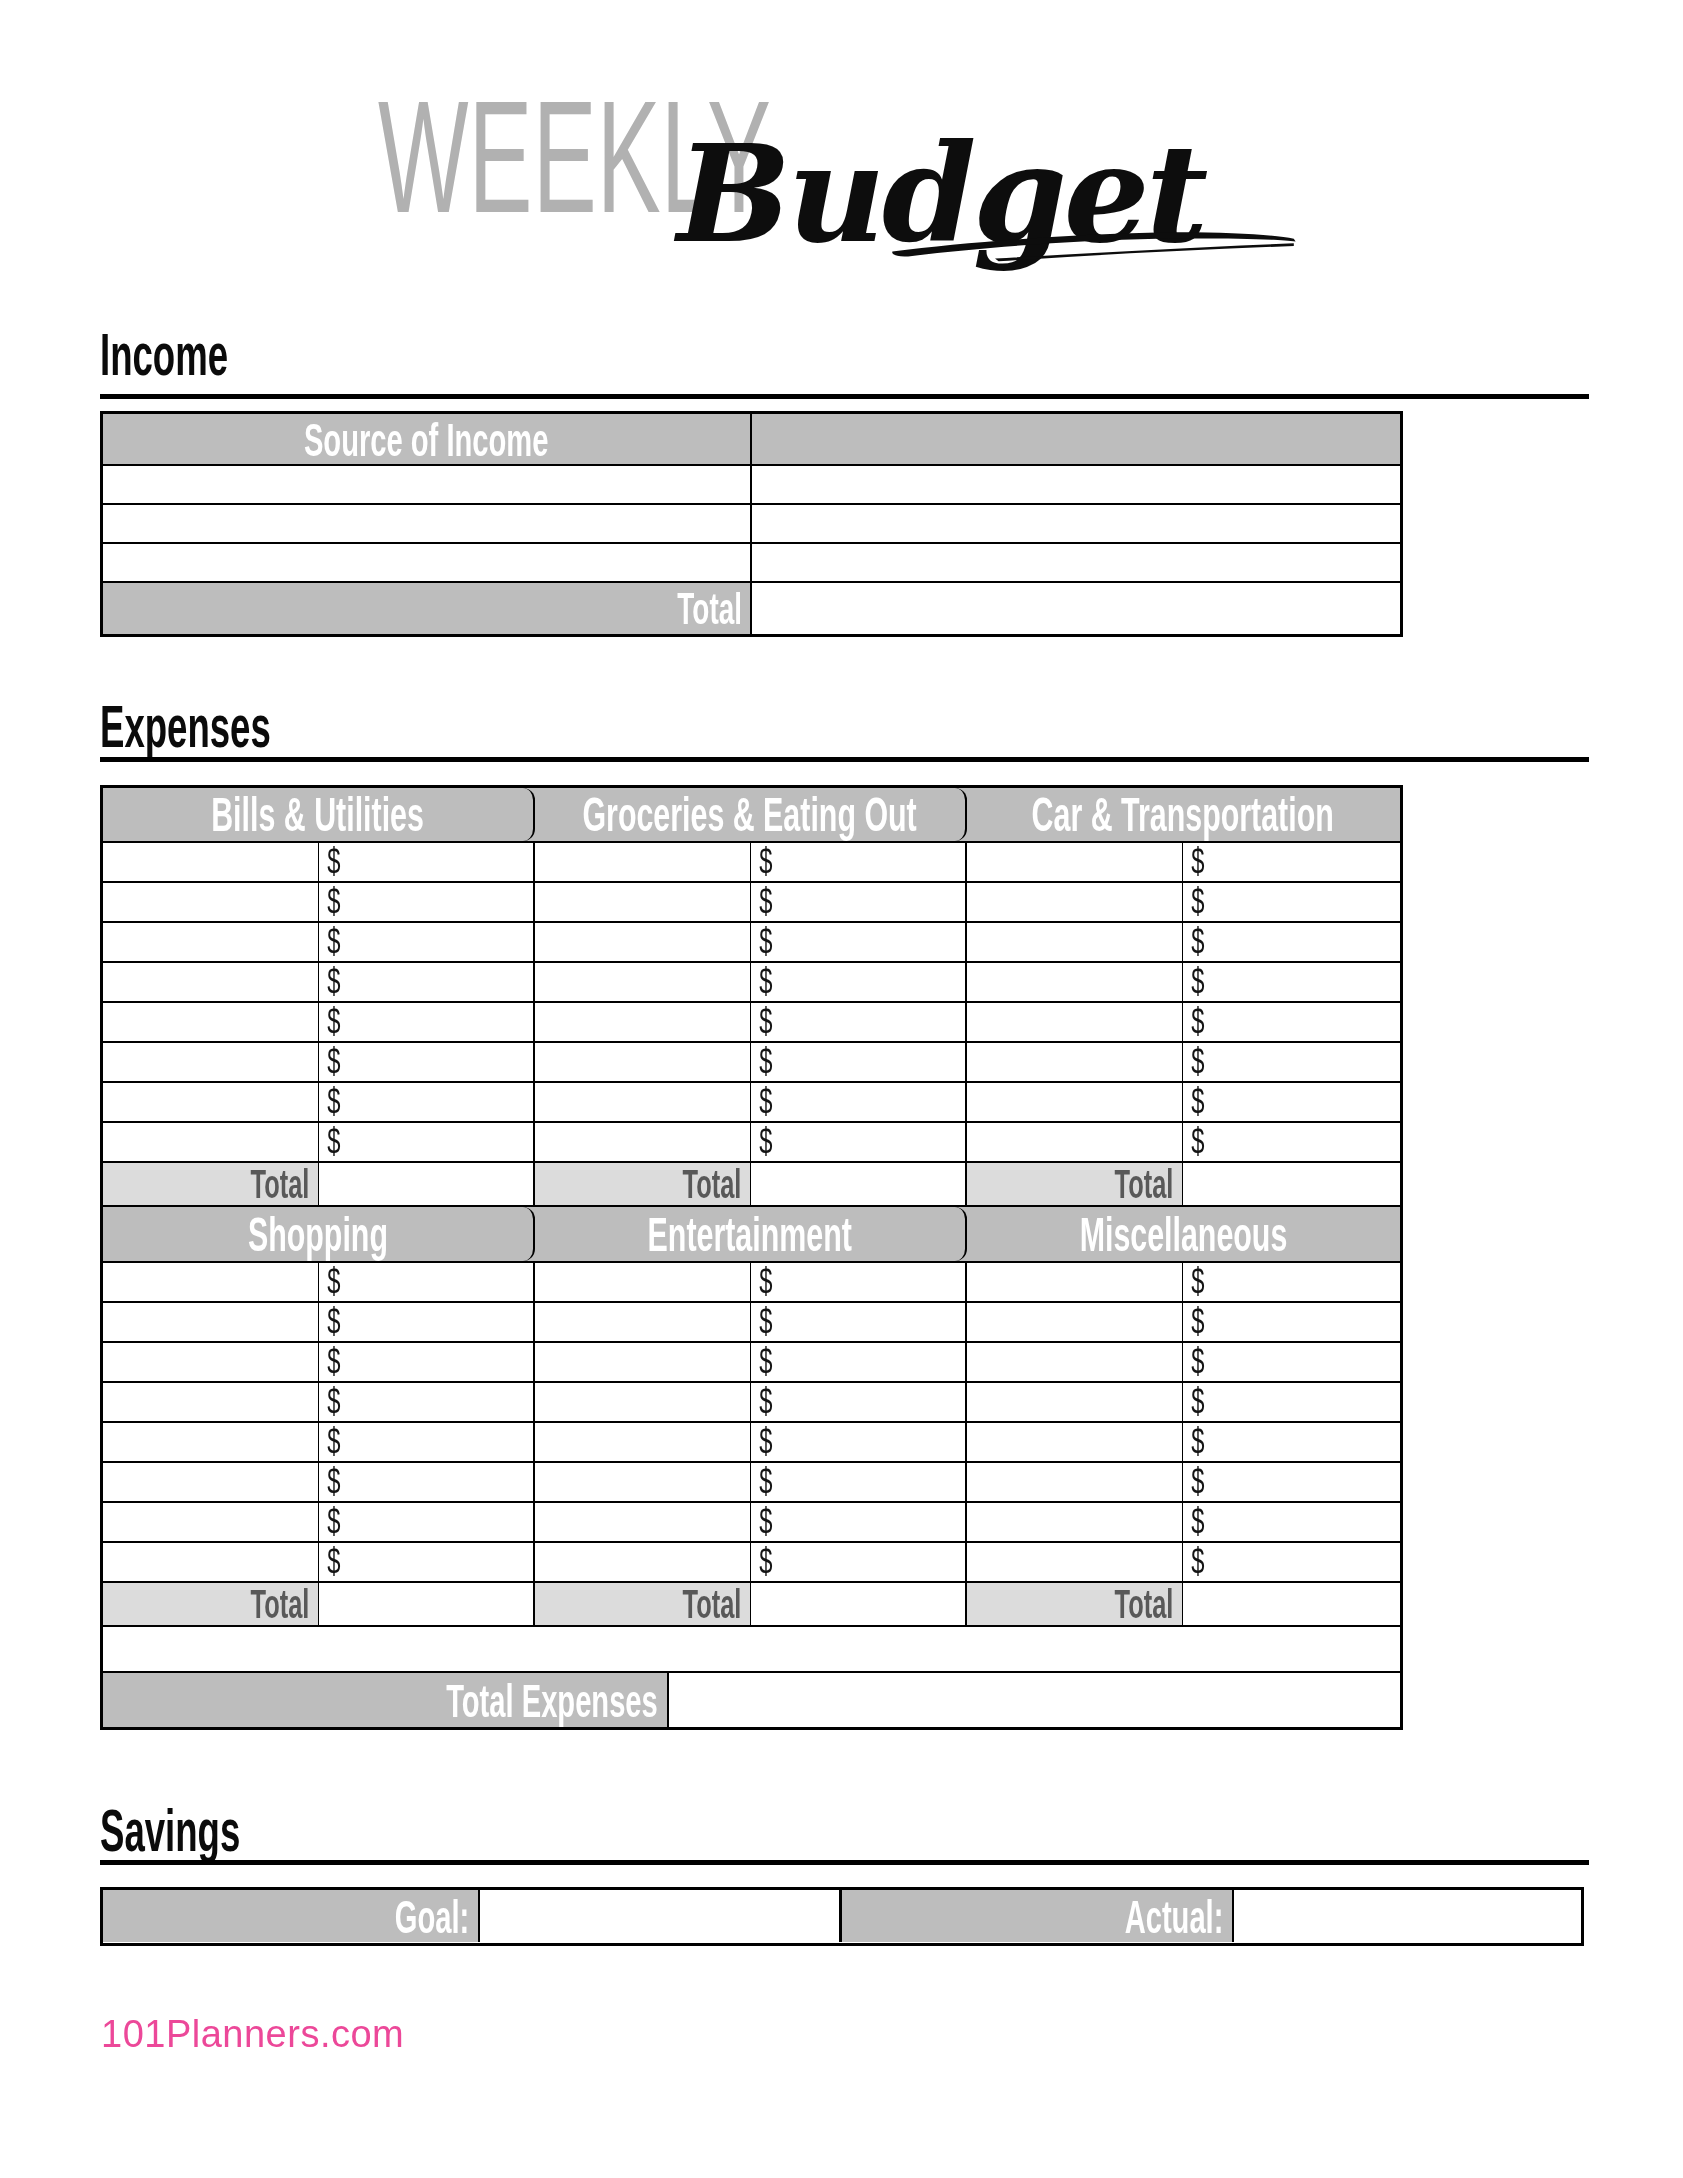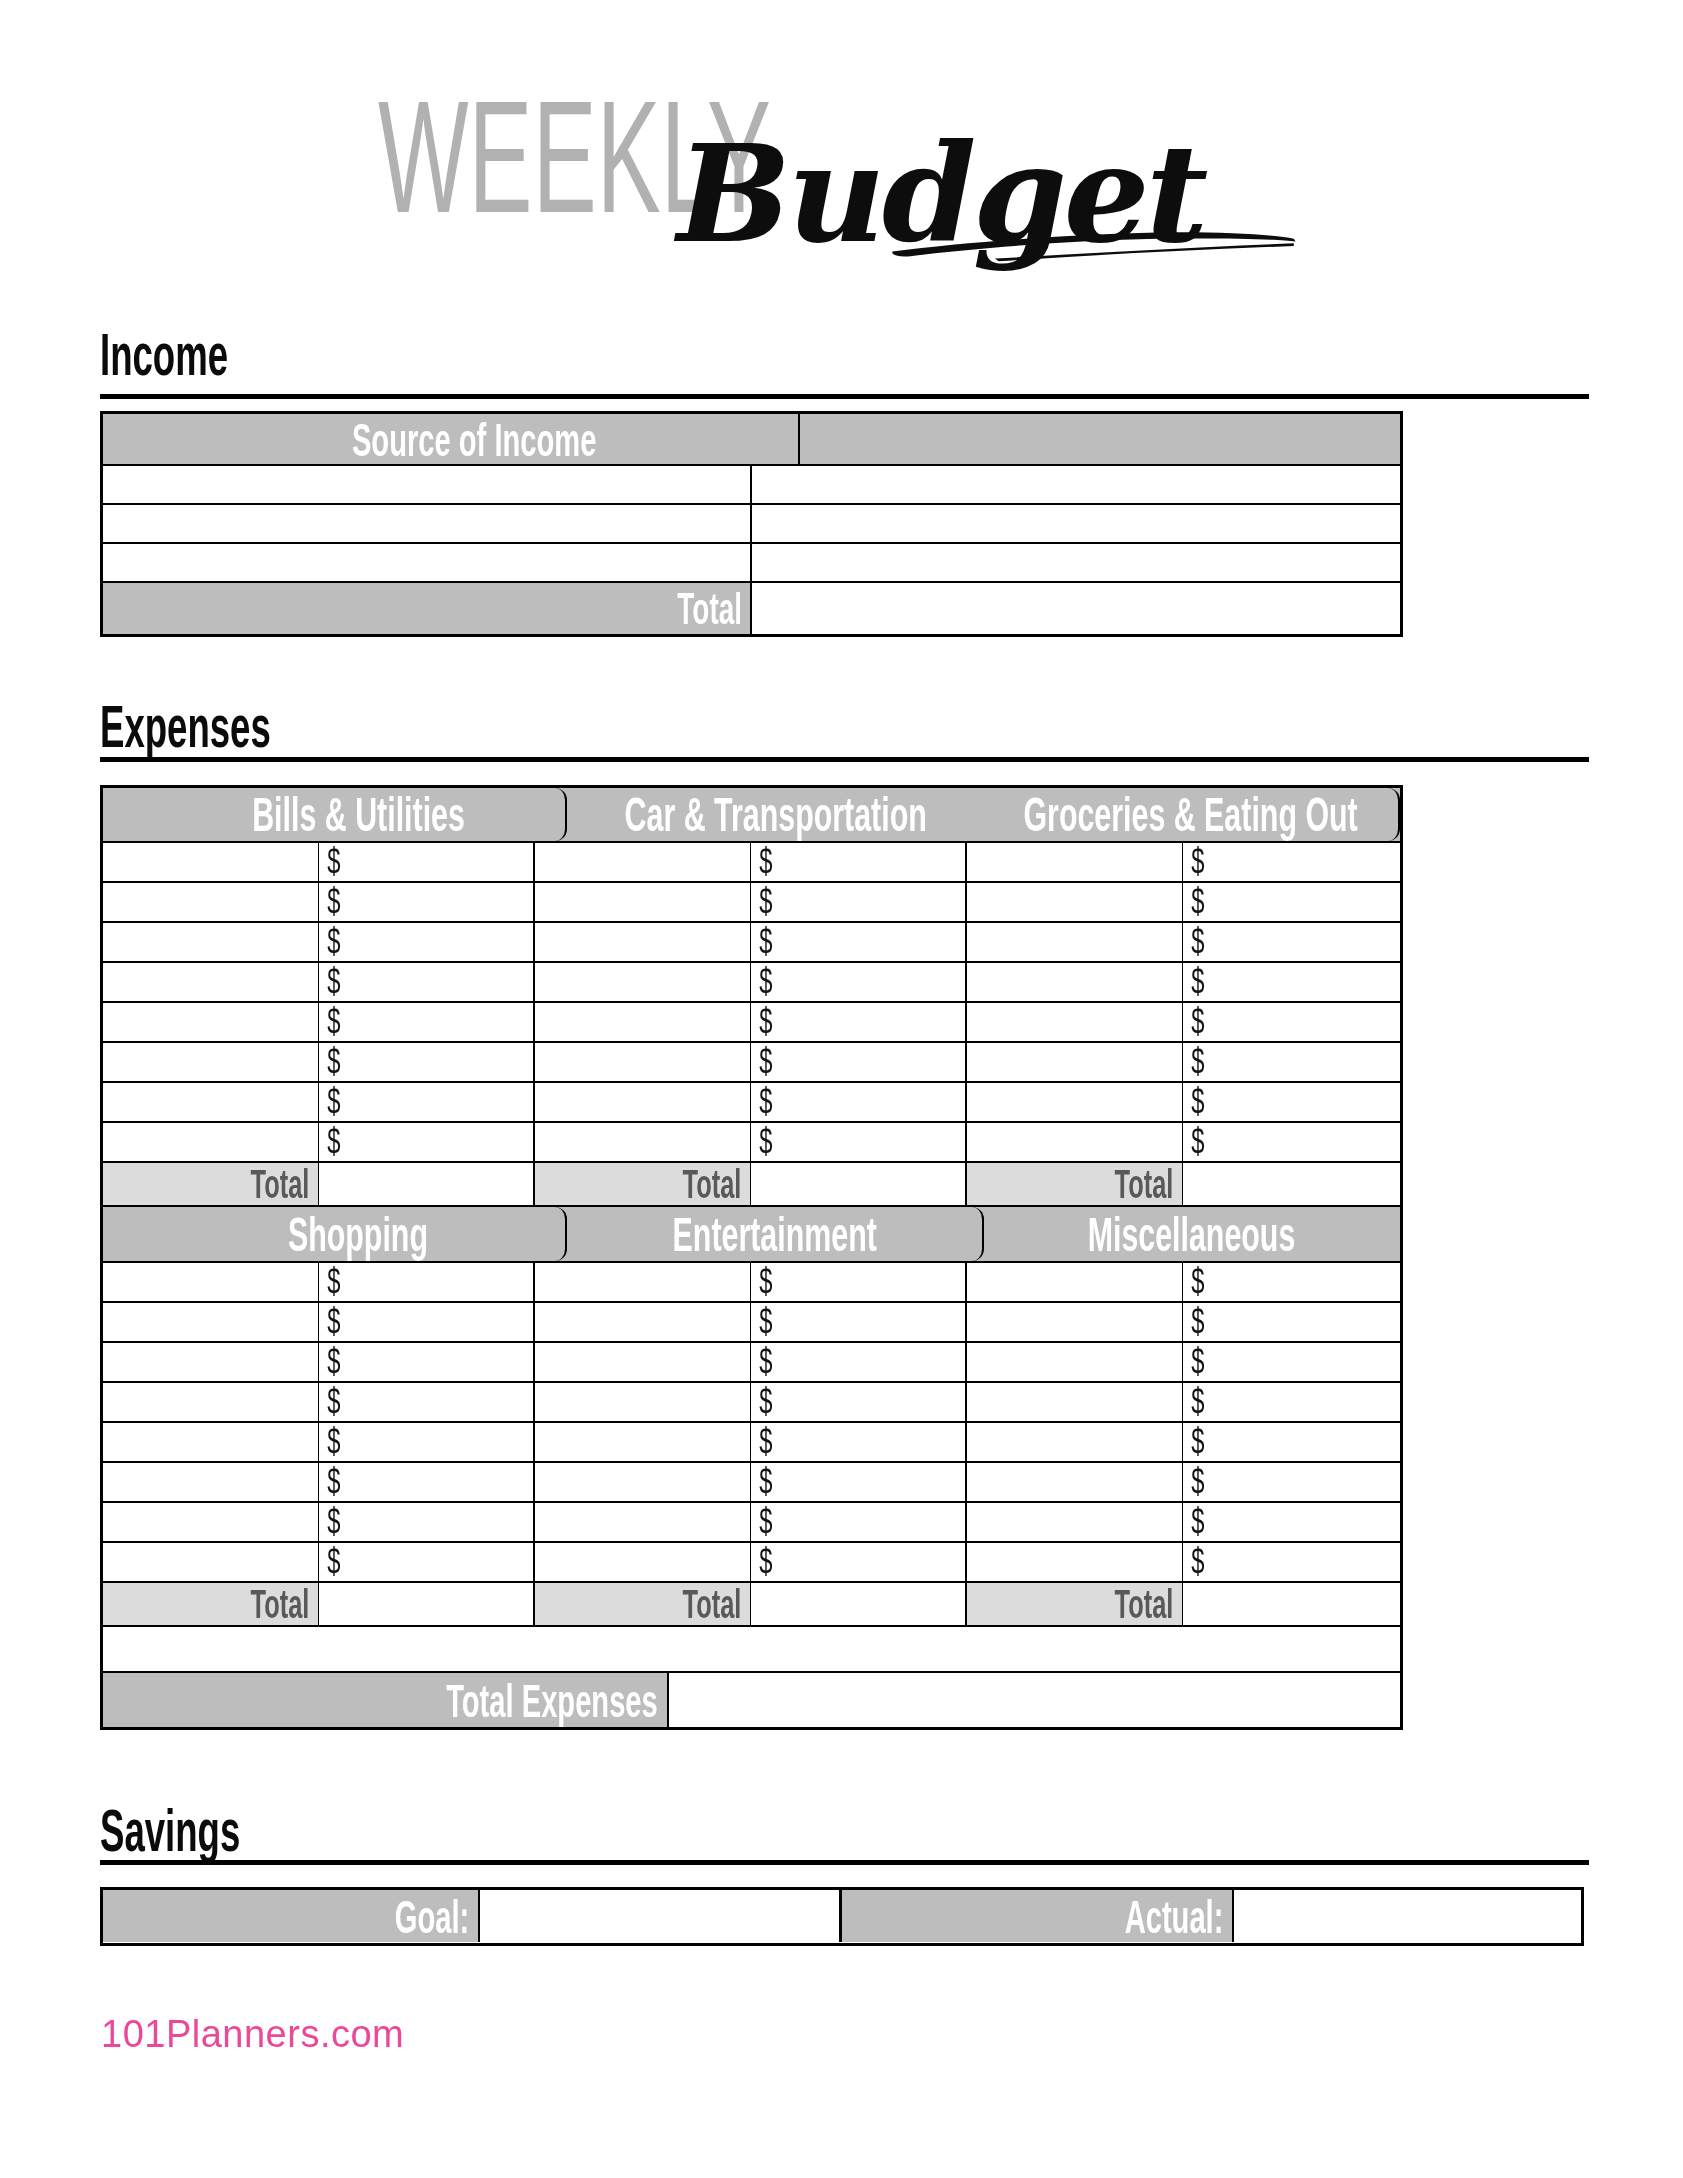--- a/index.html
+++ b/index.html
@@ -35,21 +35,21 @@
 
   
   .sec-h{position:absolute;left:100px;font-size:59px;font-weight:700;color:var(--ink);line-height:1;}
   .rule{position:absolute;left:100px;width:1489px;height:4.5px;background:#000;}
 
   
   .tbl{position:absolute;box-sizing:border-box;border:3.6px solid #000;background:#fff;}
   .row{display:flex;box-sizing:border-box;}
   .bt{border-top:2.7px solid #000;}
   .cell{box-sizing:border-box;display:flex;align-items:center;overflow:hidden;}
-  .bg-hdr{background:var(--gray-hdr);padding-left:48px;}
+  .bg-hdr{background:var(--gray-hdr);}
   .bg-light{background:var(--gray-light);}
   .wt{color:#ffffff;font-weight:700;}
   .center{justify-content:center;}
   .right{justify-content:flex-end;}
 
   
   .income-tbl{left:100px;top:411px;width:1303px;}
   .i-hdr{height:50px;}
   .i-c1{width:649px;border-right:2.7px solid #000;}
   .i-c2{flex:1;}
@@ -134,25 +134,25 @@
 </div>
 
 <div class="sec-h" style="top:698px;"><span class="cond o-left">Expenses</span></div>
 <div class="rule" style="top:757px;"></div>
 
 <div class="tbl exp-tbl">
   <div class="row x-hdr bg-hdr">
     <div class="cell xh brg">
         <span class="cond o-center wt xh-txt">Bills &amp; Utilities</span>
       </div>
+    <div class="cell xh brg">
+        <span class="cond o-center wt xh-txt">Groceries &amp; Eating Out</span>
+      </div>
     <div class="cell xh">
         <span class="cond o-center wt xh-txt">Car &amp; Transportation</span>
-      </div>
-    <div class="cell xh brg">
-        <span class="cond o-center wt xh-txt">Groceries &amp; Eating Out</span>
       </div>
   </div>
 
   <div class="x-body">
       <div class="row x-row">
         <div class="xc c0"></div>
         <div class="xc c1">
           <span class="cond o-left dollar">$</span>
         </div>
         <div class="xc c2"></div>

